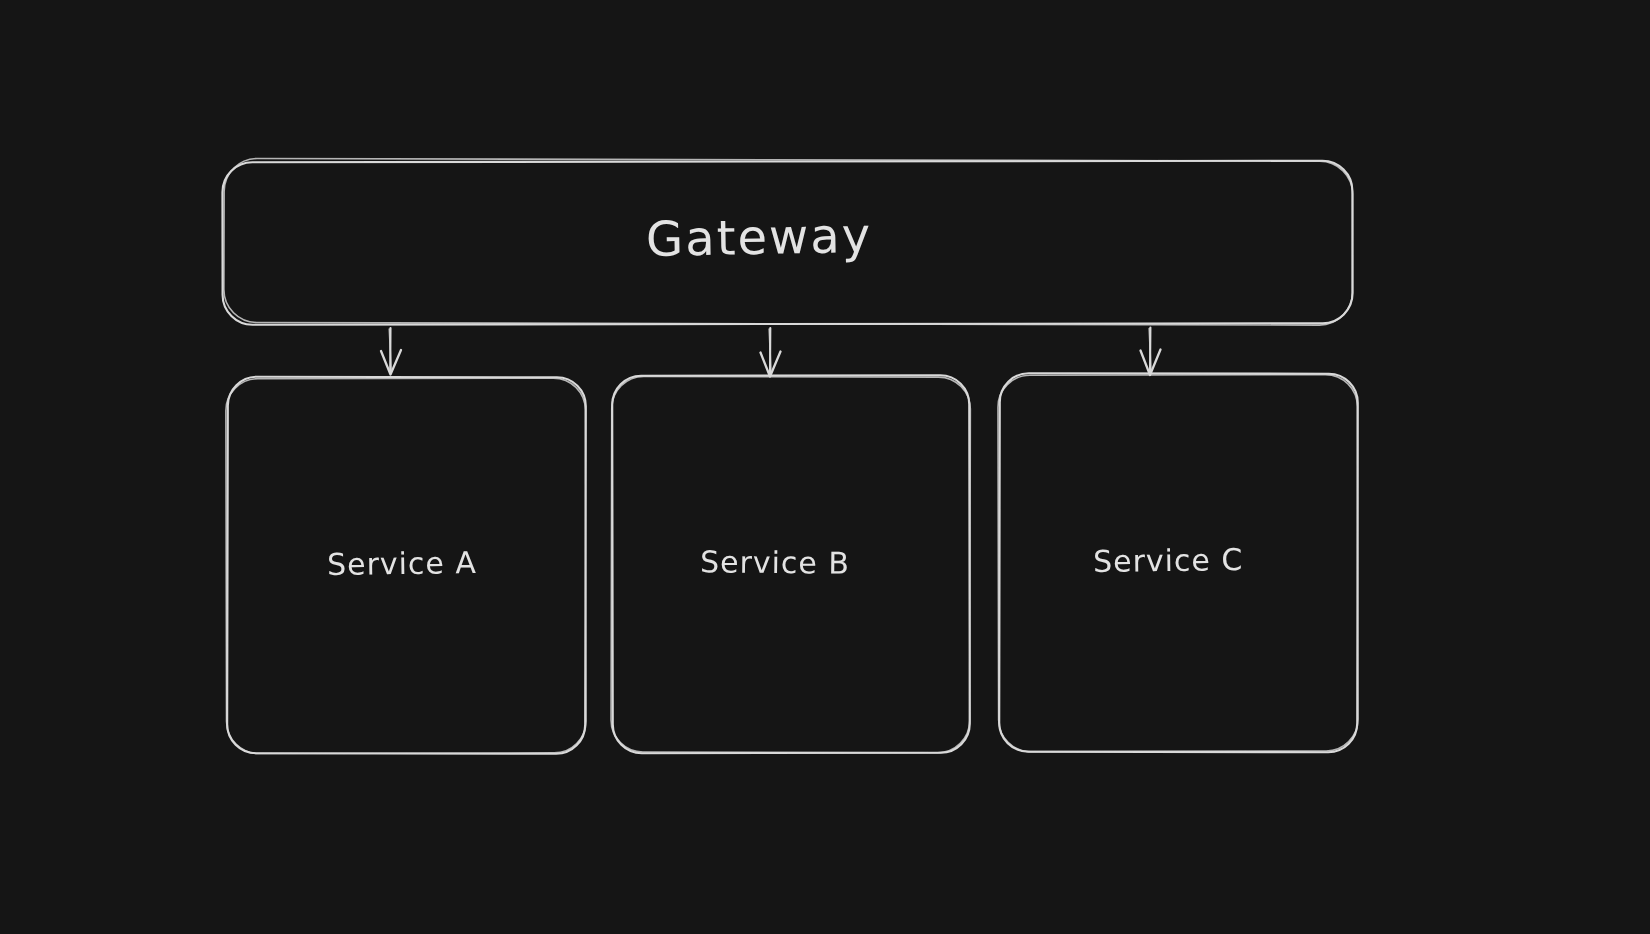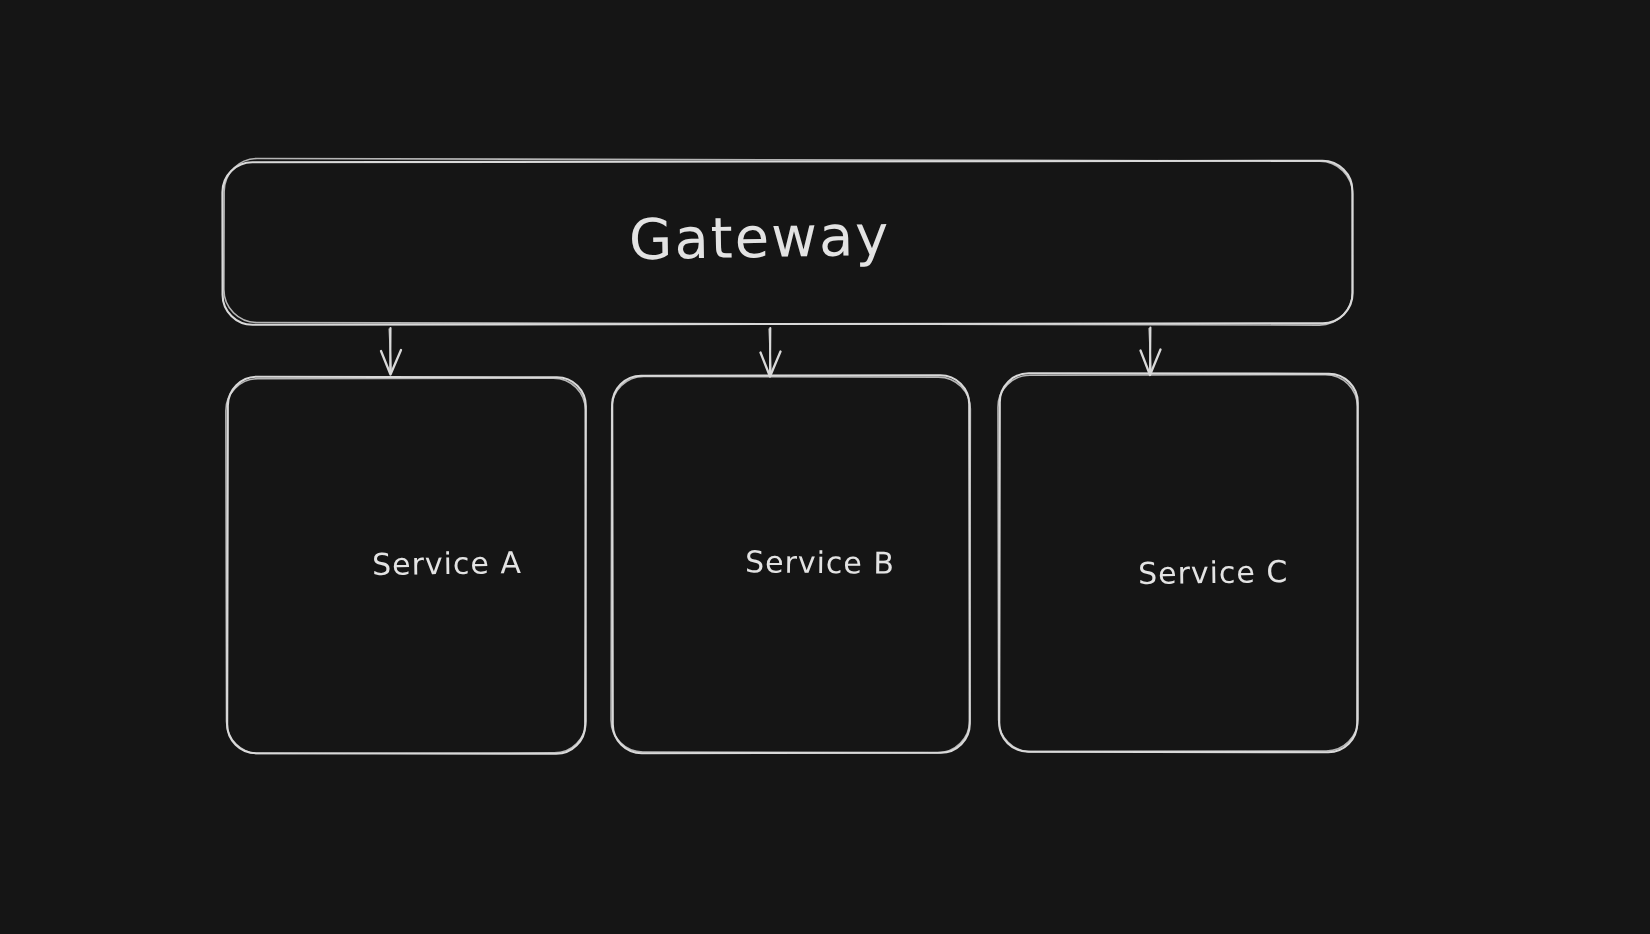--- a/index.html
+++ b/index.html
@@ -37,38 +37,37 @@
     position: absolute;
     display: flex;
     align-items: center;
     justify-content: center;
     color: var(--label-text);
     pointer-events: none;
     white-space: nowrap;
   }
   .label-gateway {
     left: 222px; top: 161px; width: 1131px; height: 164px;
-    font-size: 56px;
+    font-size: 48px;
     letter-spacing: 2px;
   }
   .label-gateway span {
     transform: translate(-28px, -6px) rotate(-1deg);
     display: inline-block;
   }
   .label-service {
     font-size: 30px;
     letter-spacing: 1px;
-    margin-left: 45px;
   }
   .label-service span { display: inline-block; }
   .label-service-a { left: 227px; top: 377px; width: 359px; height: 377px; }
   .label-service-a span { transform: translate(-5px, -2px) rotate(-0.8deg); }
   .label-service-b { left: 612px; top: 375px; width: 330px; height: 378px; }
   .label-service-b span { transform: translate(-2px, -2px) rotate(0.6deg); }
-  .label-service-c { left: 999px; top: 385px; width: 359px; height: 379px; }
+  .label-service-c { left: 999px; top: 373px; width: 359px; height: 379px; }
   .label-service-c span { transform: translate(-10px, -2px) rotate(-0.7deg); }
 </style>
 </head>
 <body>
 
 <div class="stage">
 
   <svg class="shapes" width="1650" height="934" viewBox="0 0 1650 934">
 
     <g>

